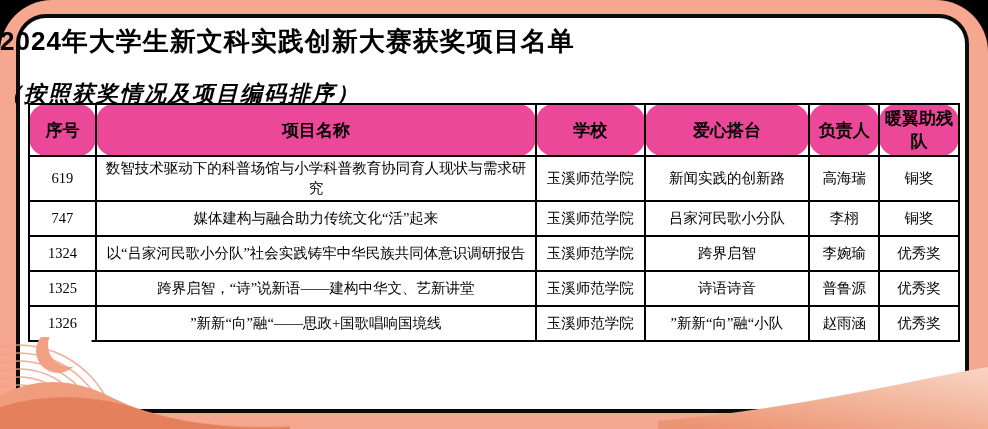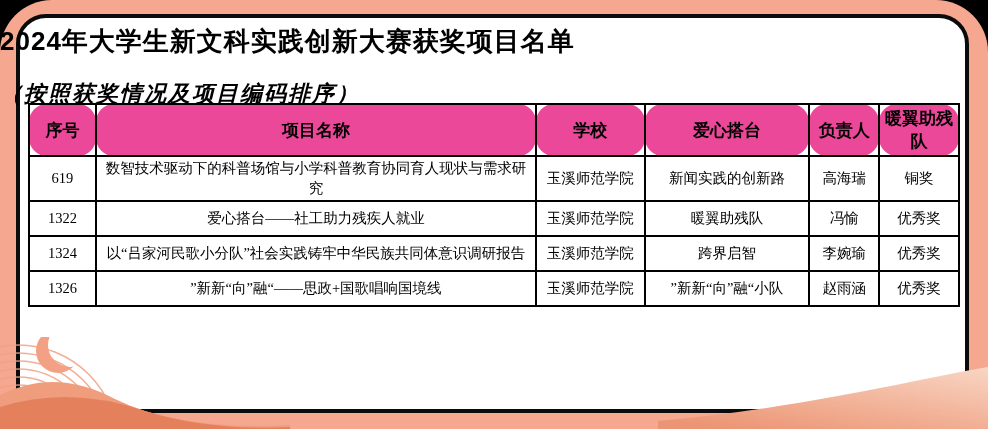--- a/index.html
+++ b/index.html
@@ -95,33 +95,41 @@
   <tbody>
       <tr>
     <td>619</td>
     <td>数智技术驱动下的科普场馆与小学科普教育协同育人现状与需求研究</td>
     <td>玉溪师范学院</td>
     <td>新闻实践的创新路</td>
     <td>高海瑞</td>
     <td>铜奖</td>
   </tr>
       <tr>
-    <td>1322</td>
-    <td>爱心搭台——社工助力残疾人就业</td>
+    <td>747</td>
+    <td>媒体建构与融合助力传统文化“活”起来</td>
     <td>玉溪师范学院</td>
-    <td>暖翼助残队</td>
-    <td>冯愉</td>
-    <td>优秀奖</td>
+    <td>吕家河民歌小分队</td>
+    <td>李栩</td>
+    <td>铜奖</td>
   </tr>
       <tr>
     <td>1324</td>
     <td>以“吕家河民歌小分队”社会实践铸牢中华民族共同体意识调研报告</td>
     <td>玉溪师范学院</td>
     <td>跨界启智</td>
     <td>李婉瑜</td>
+    <td>优秀奖</td>
+  </tr>
+      <tr>
+    <td>1325</td>
+    <td>跨界启智，“诗”说新语——建构中华文、艺新讲堂</td>
+    <td>玉溪师范学院</td>
+    <td>诗语诗音</td>
+    <td>普鲁源</td>
     <td>优秀奖</td>
   </tr>
       <tr>
     <td>1326</td>
     <td>”新新“向”融“——思政+国歌唱响国境线</td>
     <td>玉溪师范学院</td>
     <td>”新新“向”融“小队</td>
     <td>赵雨涵</td>
     <td>优秀奖</td>
   </tr>

